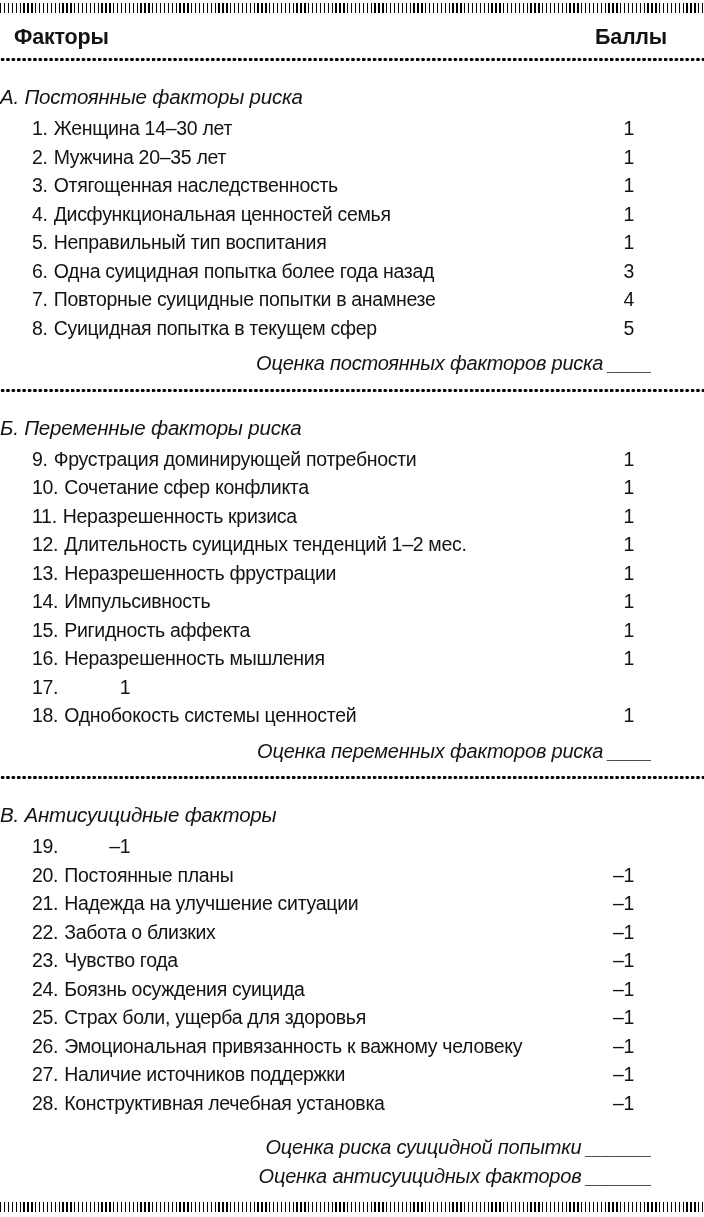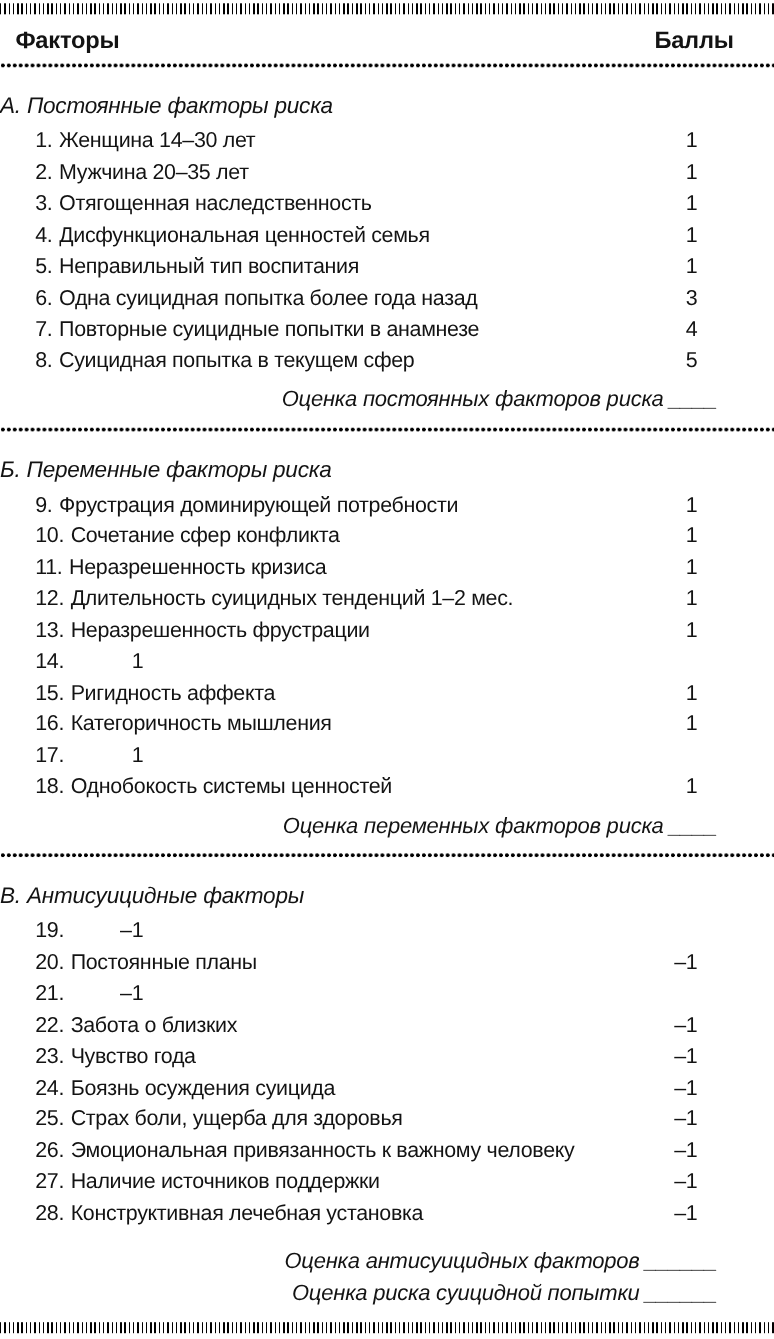--- a/index.html
+++ b/index.html
@@ -184,32 +184,33 @@
   </div>
 
   <div class="factor-row">
     <span class="item-number">13.</span>
     <span class="item-label">Неразрешенность фрустрации</span>
     <span class="item-points">1</span>
   </div>
 
   <div class="factor-row">
     <span class="item-number">14.</span>
+    <span class="item-label">Импульсивность</span>
     <span class="item-points">1</span>
   </div>
 
   <div class="factor-row">
     <span class="item-number">15.</span>
     <span class="item-label">Ригидность аффекта</span>
     <span class="item-points">1</span>
   </div>
 
   <div class="factor-row">
     <span class="item-number">16.</span>
-    <span class="item-label">Категоричность мышления</span>
+    <span class="item-label">Неразрешенность мышления</span>
     <span class="item-points">1</span>
   </div>
 
   <div class="factor-row">
     <span class="item-number">17.</span>
     <span class="item-points">1</span>
   </div>
 
   <div class="factor-row">
     <span class="item-number">18.</span>
@@ -234,20 +235,21 @@
   </div>
 
   <div class="factor-row">
     <span class="item-number">20.</span>
     <span class="item-label">Постоянные планы</span>
     <span class="item-points">–1</span>
   </div>
 
   <div class="factor-row">
     <span class="item-number">21.</span>
+    <span class="item-label">Надежда на улучшение ситуации</span>
     <span class="item-points">–1</span>
   </div>
 
   <div class="factor-row">
     <span class="item-number">22.</span>
     <span class="item-label">Забота о близких</span>
     <span class="item-points">–1</span>
   </div>
 
   <div class="factor-row">
@@ -281,24 +283,24 @@
   </div>
 
   <div class="factor-row">
     <span class="item-number">28.</span>
     <span class="item-label">Конструктивная лечебная установка</span>
     <span class="item-points">–1</span>
   </div>
 </div>
     <div class="summaries">
   <div class="summary-line">
+    <span>Оценка риска суицидной попытки</span><span class="summary-blank">______</span>
+  </div>
+
+  <div class="summary-line">
     <span>Оценка антисуицидных факторов</span><span class="summary-blank">______</span>
   </div>
-
-  <div class="summary-line">
-    <span>Оценка риска суицидной попытки</span><span class="summary-blank">______</span>
-  </div>
 </div>
   </div>
 </div>
 
   <div class="bar-rule bottom"></div>
 </div>
 
 </body></html>

